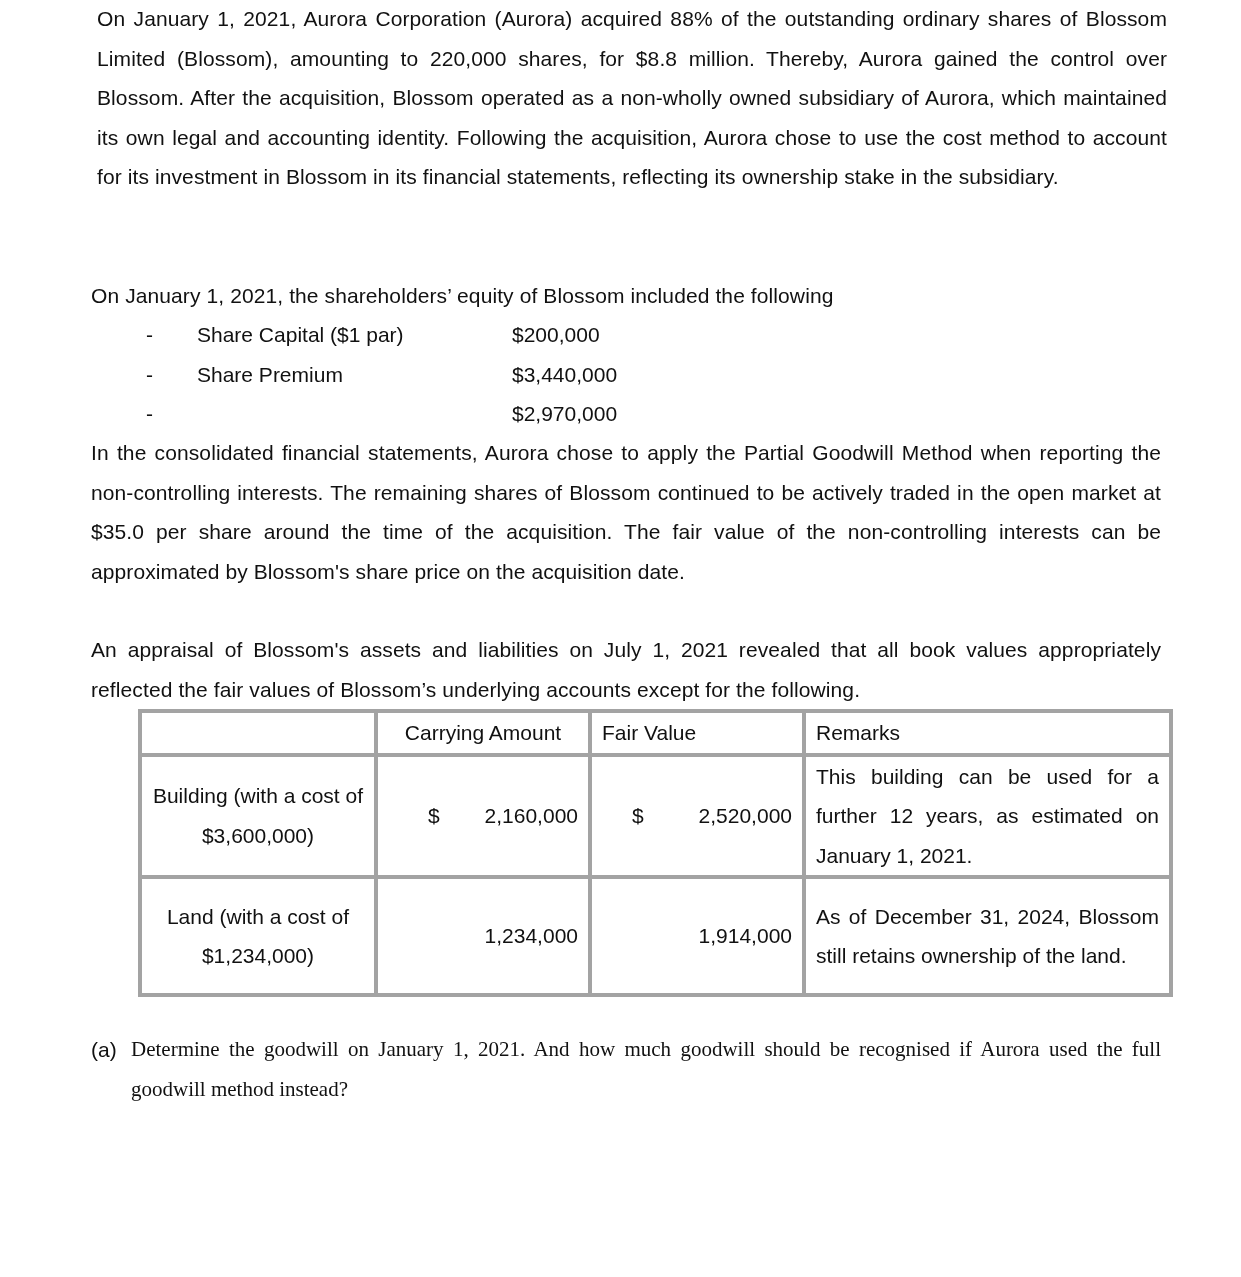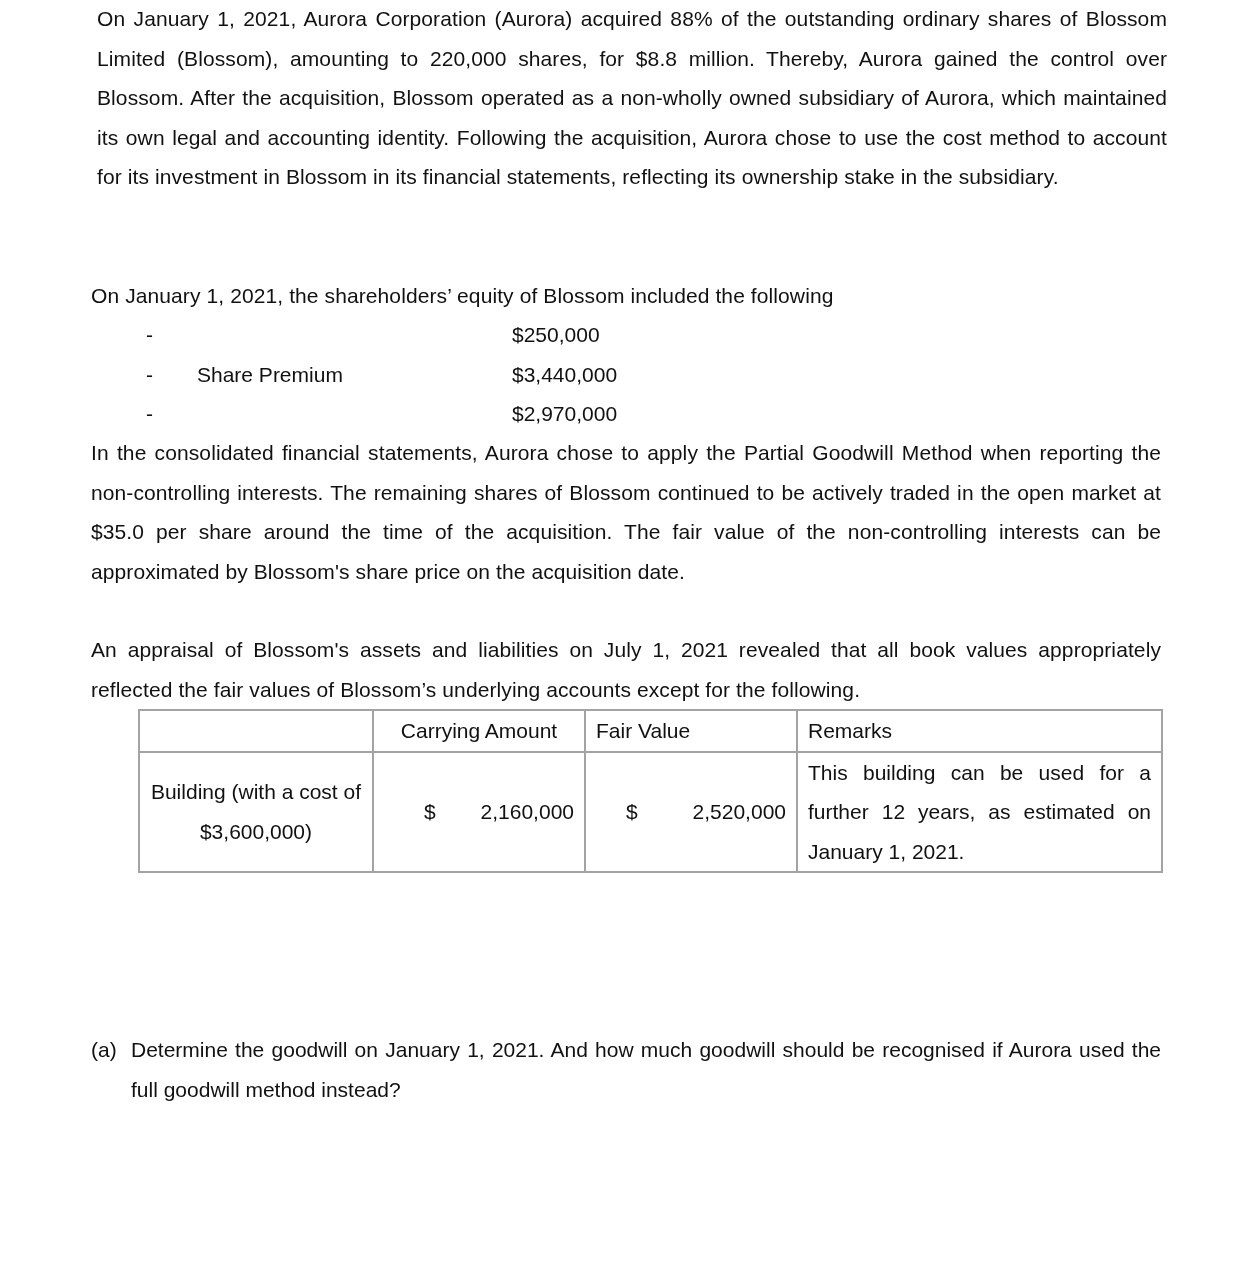--- a/index.html
+++ b/index.html
@@ -10,44 +10,45 @@
   #p1 { top: -1px; margin-left: 6px; }
   #p2 { top: 276px; }
   #p3 { top: 433px; }
   #p4 { top: 630px; }
   .eq-list { position: absolute; left: 91px; top: 315px; width: 700px; margin: 0; padding: 0; list-style: none; }
   .eq-item { position: relative; height: 39.5px; font-size: 21px; line-height: 39.5px; }
   .eq-dash { position: absolute; left: 55px; }
   .eq-label { position: absolute; left: 106px; }
   .eq-value { position: absolute; left: 421px; }
   table.fv { position: absolute; left: 138px; top: 709px; border-collapse: collapse; font-size: 21px; }
-  table.fv td, table.fv th { border: 2px solid #a3a3a3; padding: 0 10px; font-weight: normal; line-height: 39.5px; vertical-align: middle; }
+  table.fv td, table.fv th { border: 4px solid #a3a3a3; padding: 0 10px; font-weight: normal; line-height: 39.5px; vertical-align: middle; }
   table.fv th { height: 38px; }
   .c0 { width: 212px; text-align: center; border-radius: 16px; }
   .c1 { width: 190px; text-align: right; }
   .c2 { width: 190px; text-align: left; }
   .c3 { width: 343px; text-align: justify; text-align-last: left; }
   .h1 { text-align: center !important; }
   .money { display: flex; justify-content: space-between; }
   .rowh { height: 118px; }
   .question { position: absolute; left: 91px; top: 1030px; width: 1070px; font-size: 21px; line-height: 39.5px; margin: 0; }
   .q-label { position: absolute; left: 0; top: 0; }
-  .q-text { display: block; padding-left: 40px; text-align: justify; text-align-last: left; }
+  .q-text { display: block; padding-left: 40px; text-align: justify; text-align-last: left; font-family: Liberation Serif, serif; }
 </style>
 </head>
 <body>
 
 <p id="p1" class="para">On January 1, 2021, Aurora Corporation (Aurora) acquired 88% of the outstanding ordinary shares of Blossom Limited (Blossom), amounting to 220,000 shares, for $8.8 million. Thereby, Aurora gained the control over Blossom. After the acquisition, Blossom operated as a non-wholly owned subsidiary of Aurora, which maintained its own legal and accounting identity. Following the acquisition, Aurora chose to use the cost method to account for its investment in Blossom in its financial statements, reflecting its ownership stake in the subsidiary.</p>
 
 <p id="p2" class="para">On January 1, 2021, the shareholders’ equity of Blossom included the following</p>
 
 <ul class="eq-list">
   <li class="eq-item">
     <span class="eq-dash">-</span>
-    <span class="eq-value">$250,000</span>
+    <span class="eq-label">Share Capital ($1 par)</span>
+    <span class="eq-value">$200,000</span>
   </li>
   <li class="eq-item">
     <span class="eq-dash">-</span>
     <span class="eq-label">Share Premium</span>
     <span class="eq-value">$3,440,000</span>
   </li>
   <li class="eq-item">
     <span class="eq-dash">-</span>
     <span class="eq-value">$2,970,000</span>
   </li>
@@ -76,19 +77,35 @@
           </div>
       </td>
       <td class="c2">
         <div class="money">
             <span style="padding-left:30px">$</span>
             <span>2,520,000</span>
           </div>
       </td>
       <td class="c3">This building can be used for a further 12 years, as estimated on January 1, 2021.</td>
     </tr>
+    <tr class="rowh">
+      <td class="c0">Land (with a cost of $1,234,000)</td>
+      <td class="c1">
+        <div class="money">
+            <span></span>
+            <span>1,234,000</span>
+          </div>
+      </td>
+      <td class="c2">
+        <div class="money">
+            <span></span>
+            <span>1,914,000</span>
+          </div>
+      </td>
+      <td class="c3">As of December 31, 2024, Blossom still retains ownership of the land.</td>
+    </tr>
   </tbody>
 </table>
 
 <div class="question">
   <span class="q-label">(a)</span>
   <span class="q-text">Determine the goodwill on January 1, 2021. And how much goodwill should be recognised if Aurora used the full goodwill method instead?</span>
 </div>
 
 </body></html>

